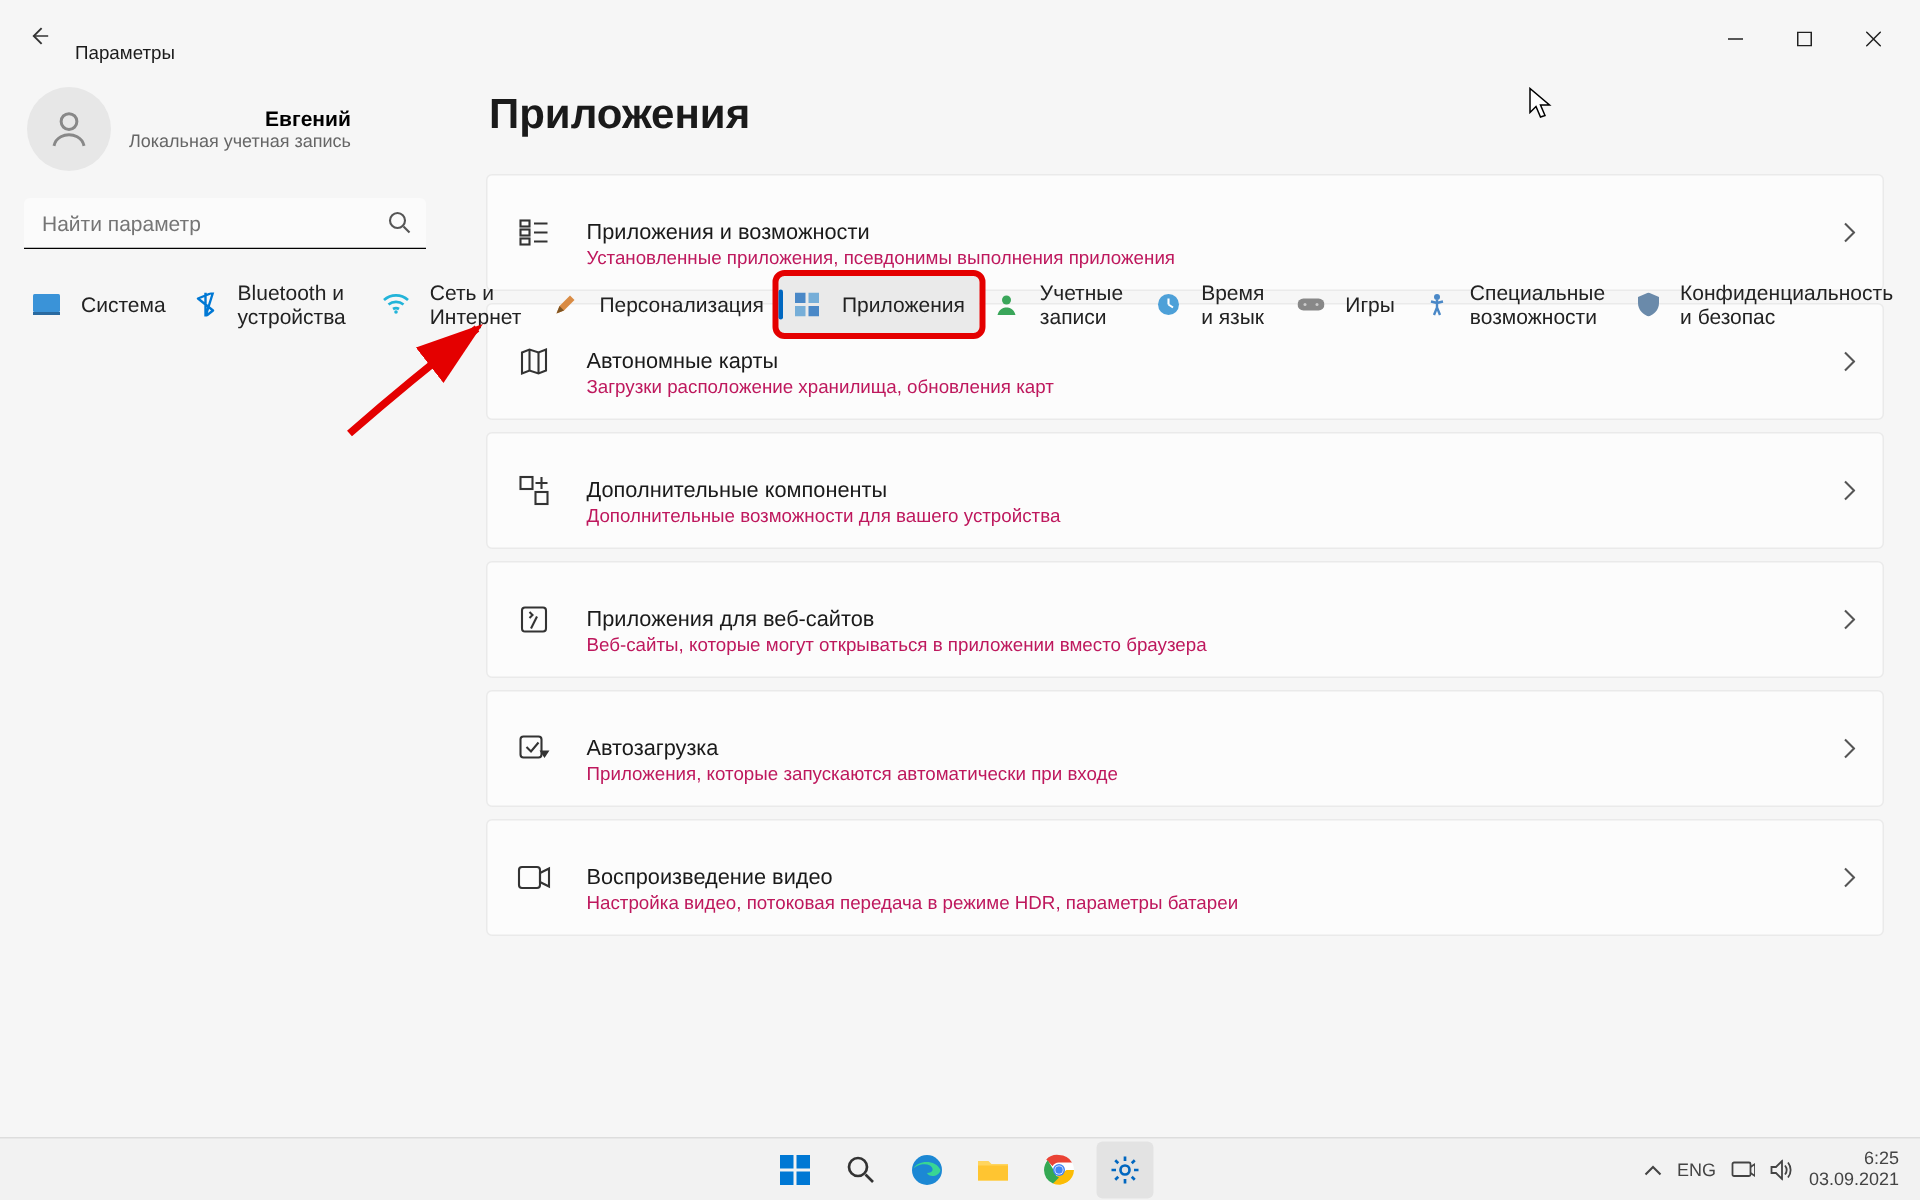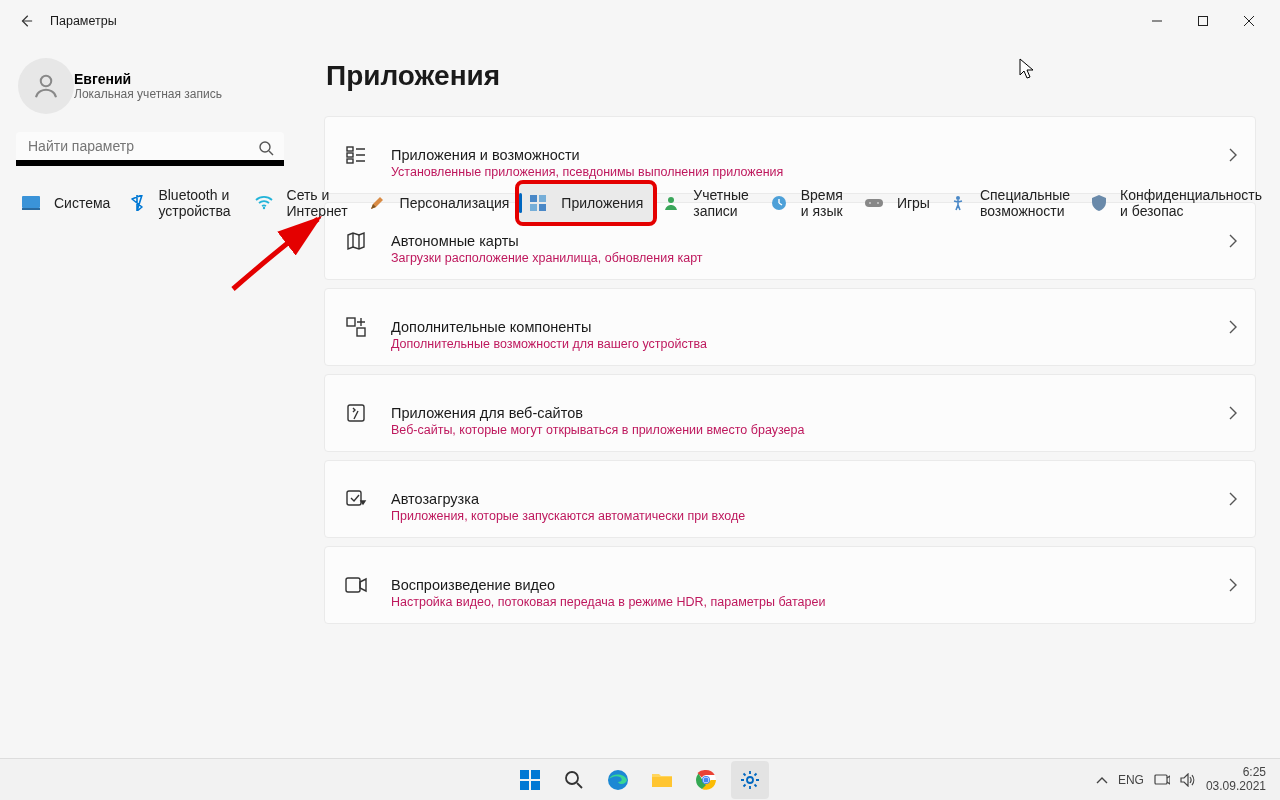--- a/index.html
+++ b/index.html
@@ -1,38 +1,38 @@
 <!DOCTYPE html>
 <html><head>
 <meta charset="utf-8">
 <style>
   * { box-sizing: border-box; margin: 0; padding: 0; font-family: "Segoe UI", Arial, sans-serif; }
   body { width: 1280px; height: 800px; background: #f6f6f6; overflow: hidden; position: relative; }
 
   
-  .titlebar { height: 42px; display: flex; align-items: center; padding: 0 8px; }
+  .titlebar { height: 42px; display: flex; align-items: flex-end; padding: 0 8px; }
   .back-btn { width: 36px; height: 36px; display:flex; align-items:center; justify-content:center; cursor:pointer; }
   .title-text { font-size: 12.5px; color:#1a1a1a; margin-left:6px; }
   .win-controls { margin-left:auto; display:flex; }
   .win-btn { width:46px; height:32px; display:flex; align-items:center; justify-content:center; cursor:pointer; }
 
   
   .app { display:flex; height: calc(100% - 42px - 42px); }
   .sidebar { width: 300px; padding: 10px 12px 10px 12px; }
   .content { flex:1; padding: 10px 24px 0 24px; }
 
   
-  .user-row { display:flex; align-items:center; padding: 6px 6px 18px 6px; }
+  .user-row { display:flex; align-items:center; gap:12px; padding: 6px 6px 18px 6px; text-align: right; }
   .avatar { width:56px; height:56px; border-radius:50%; background:#e7e7e7; display:flex; align-items:center; justify-content:center; }
   .user-name { font-size:14px; font-weight:600; }
   .user-sub { font-size:12px; color:#666; }
 
   
   .search { position:relative; margin: 0 4px 18px 4px; }
-  .search input { width:100%; height:34px; border:none; border-bottom:6px solid #000000; background:#fbfbfb; padding: 0 36px 0 12px; font-size:14px; outline:none; border-radius:4px 4px 0 0; }
+  .search input { width:100%; height:34px; border:none; border-bottom:1px solid #000000; background:#fbfbfb; padding: 0 36px 0 12px; font-size:14px; outline:none; border-radius:4px 4px 0 0; }
   .search .icon { position:absolute; right:10px; top:8px; color:#555; }
 
   
   .nav { display:flex; gap:0; }
   .nav-item { display:flex; align-items:center; gap:14px; height:38px; padding:0 10px; border-radius:4px; cursor:pointer; font-size:14px; color:#222; position:relative; }
   .nav-item.active { background:#eaeaea; }
   .nav-item.active::before { content:""; position:absolute; left:0; top:9px; bottom:9px; width:3px; background:#0067c0; border-radius:3px; }
   .nav-icon { width:18px; height:18px; display:flex; align-items:center; justify-content:center; font-size:15px; }
 
   

